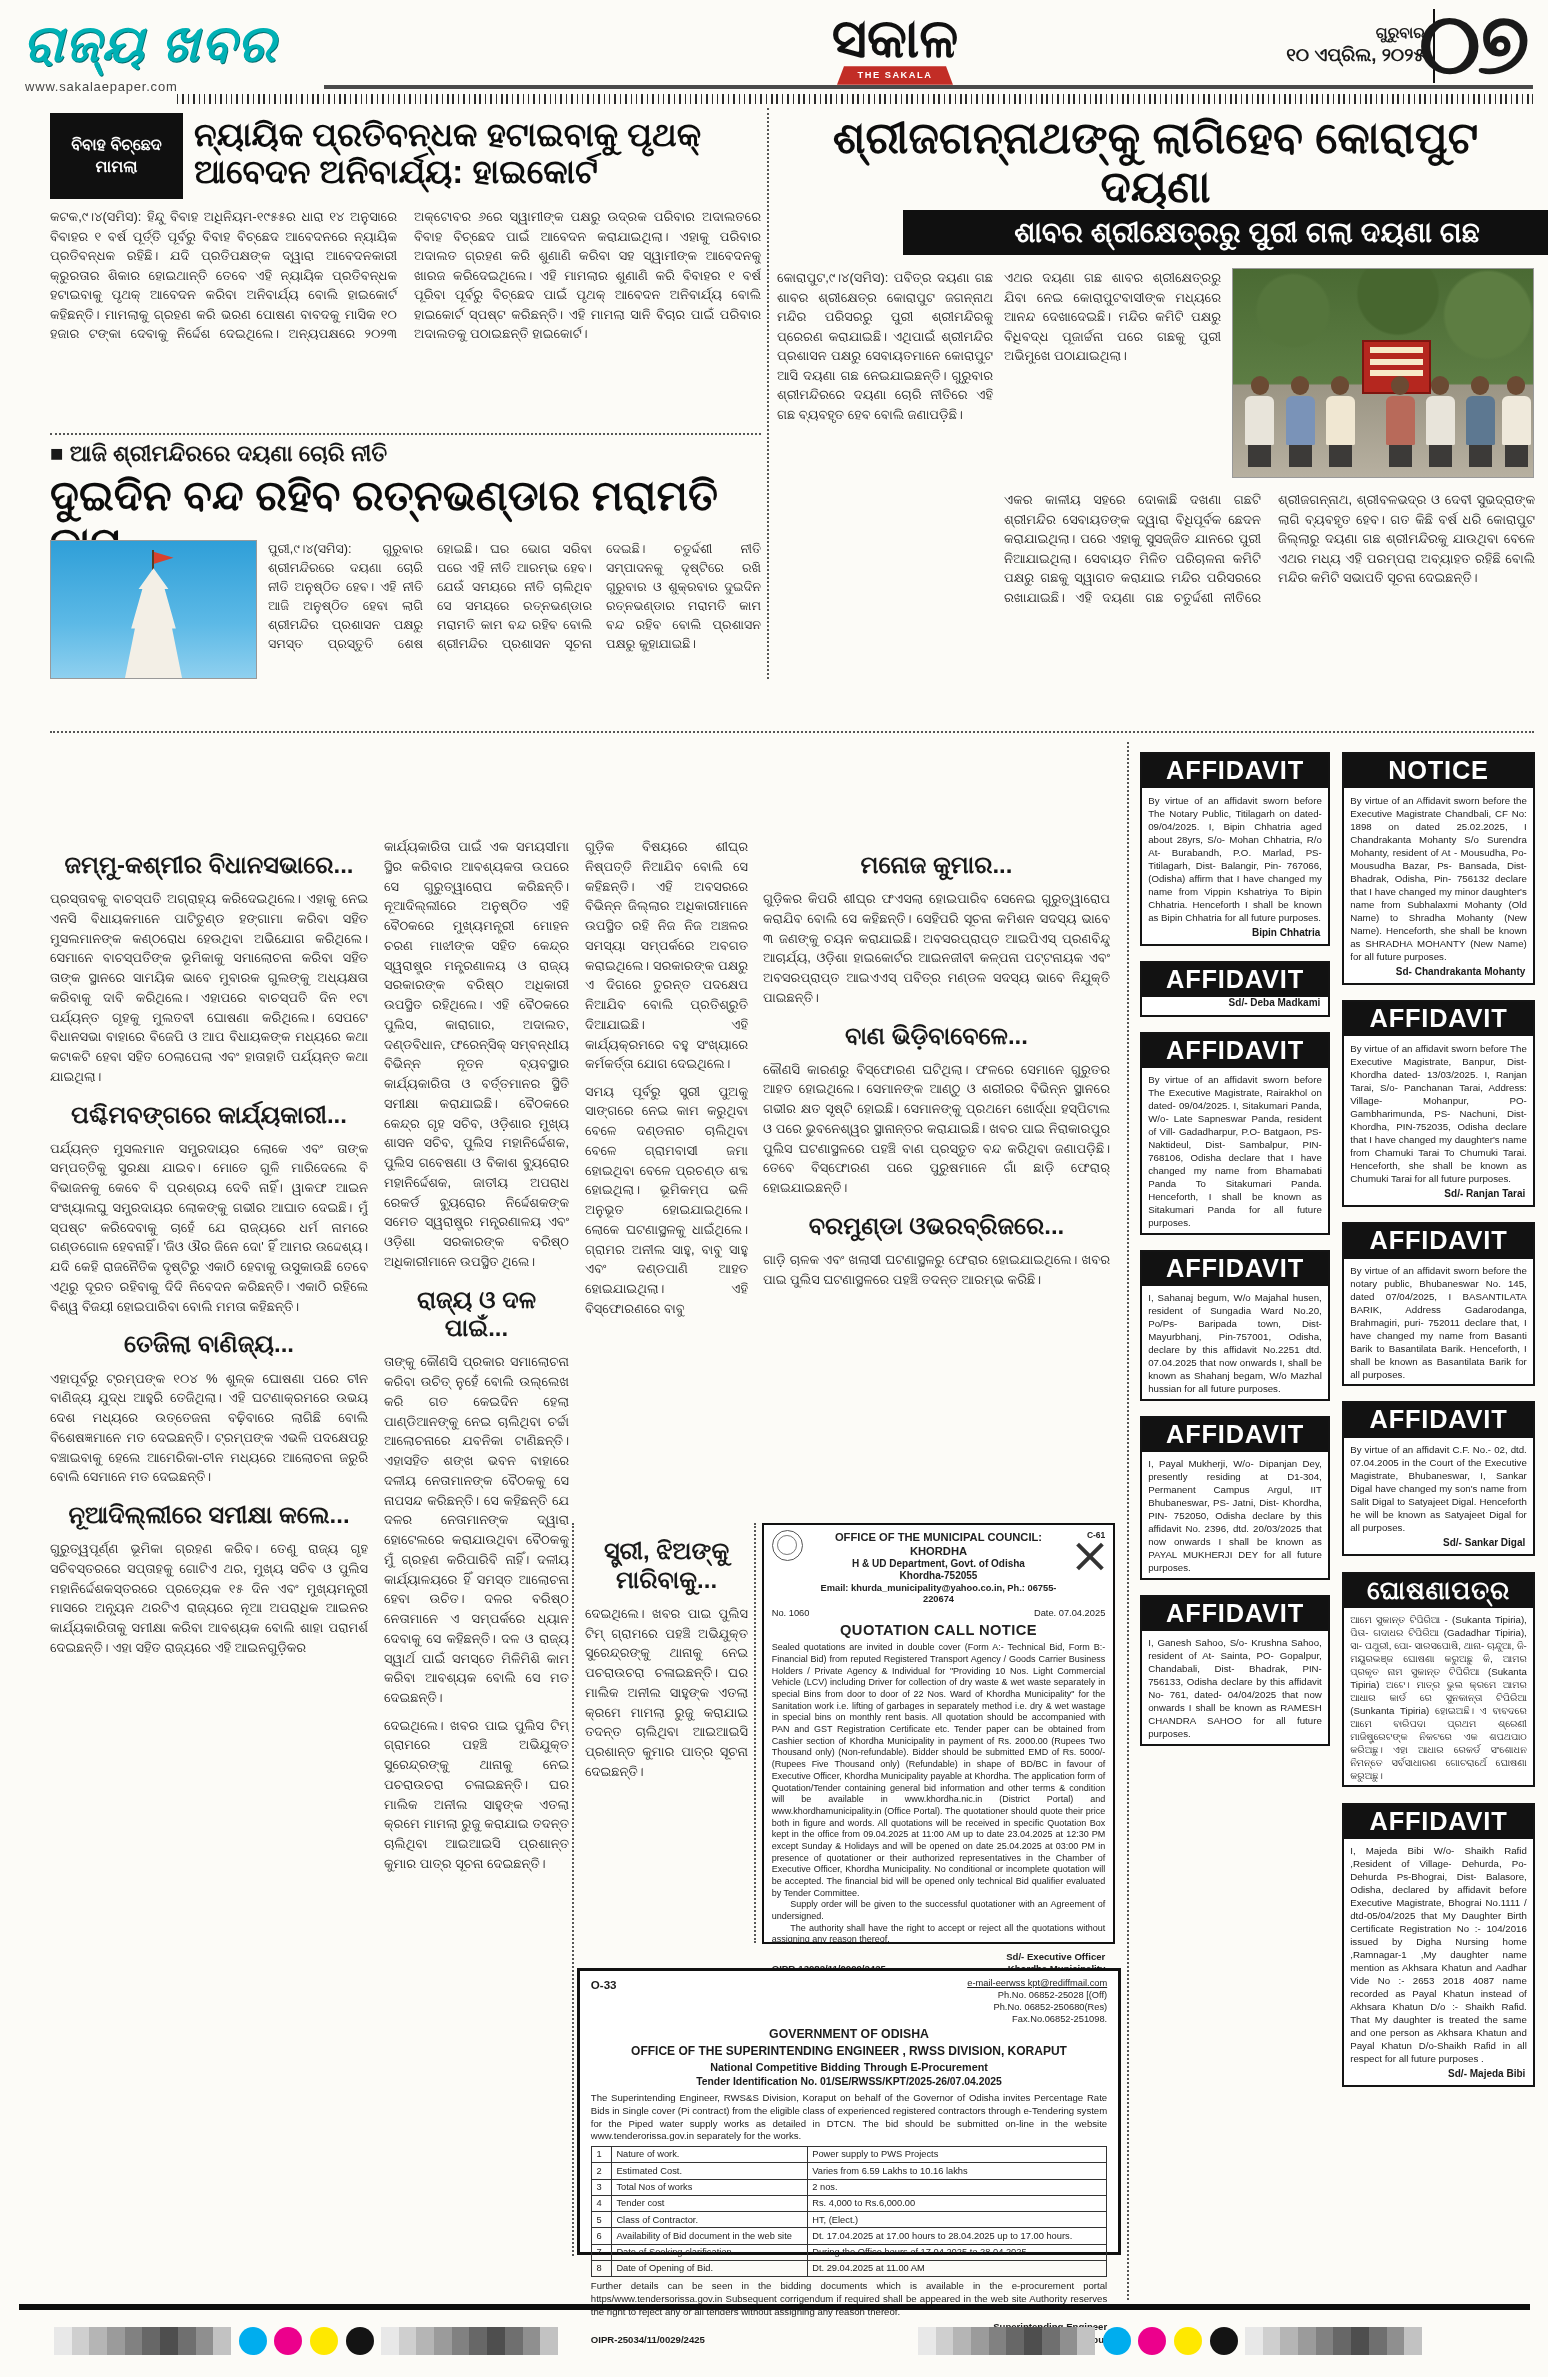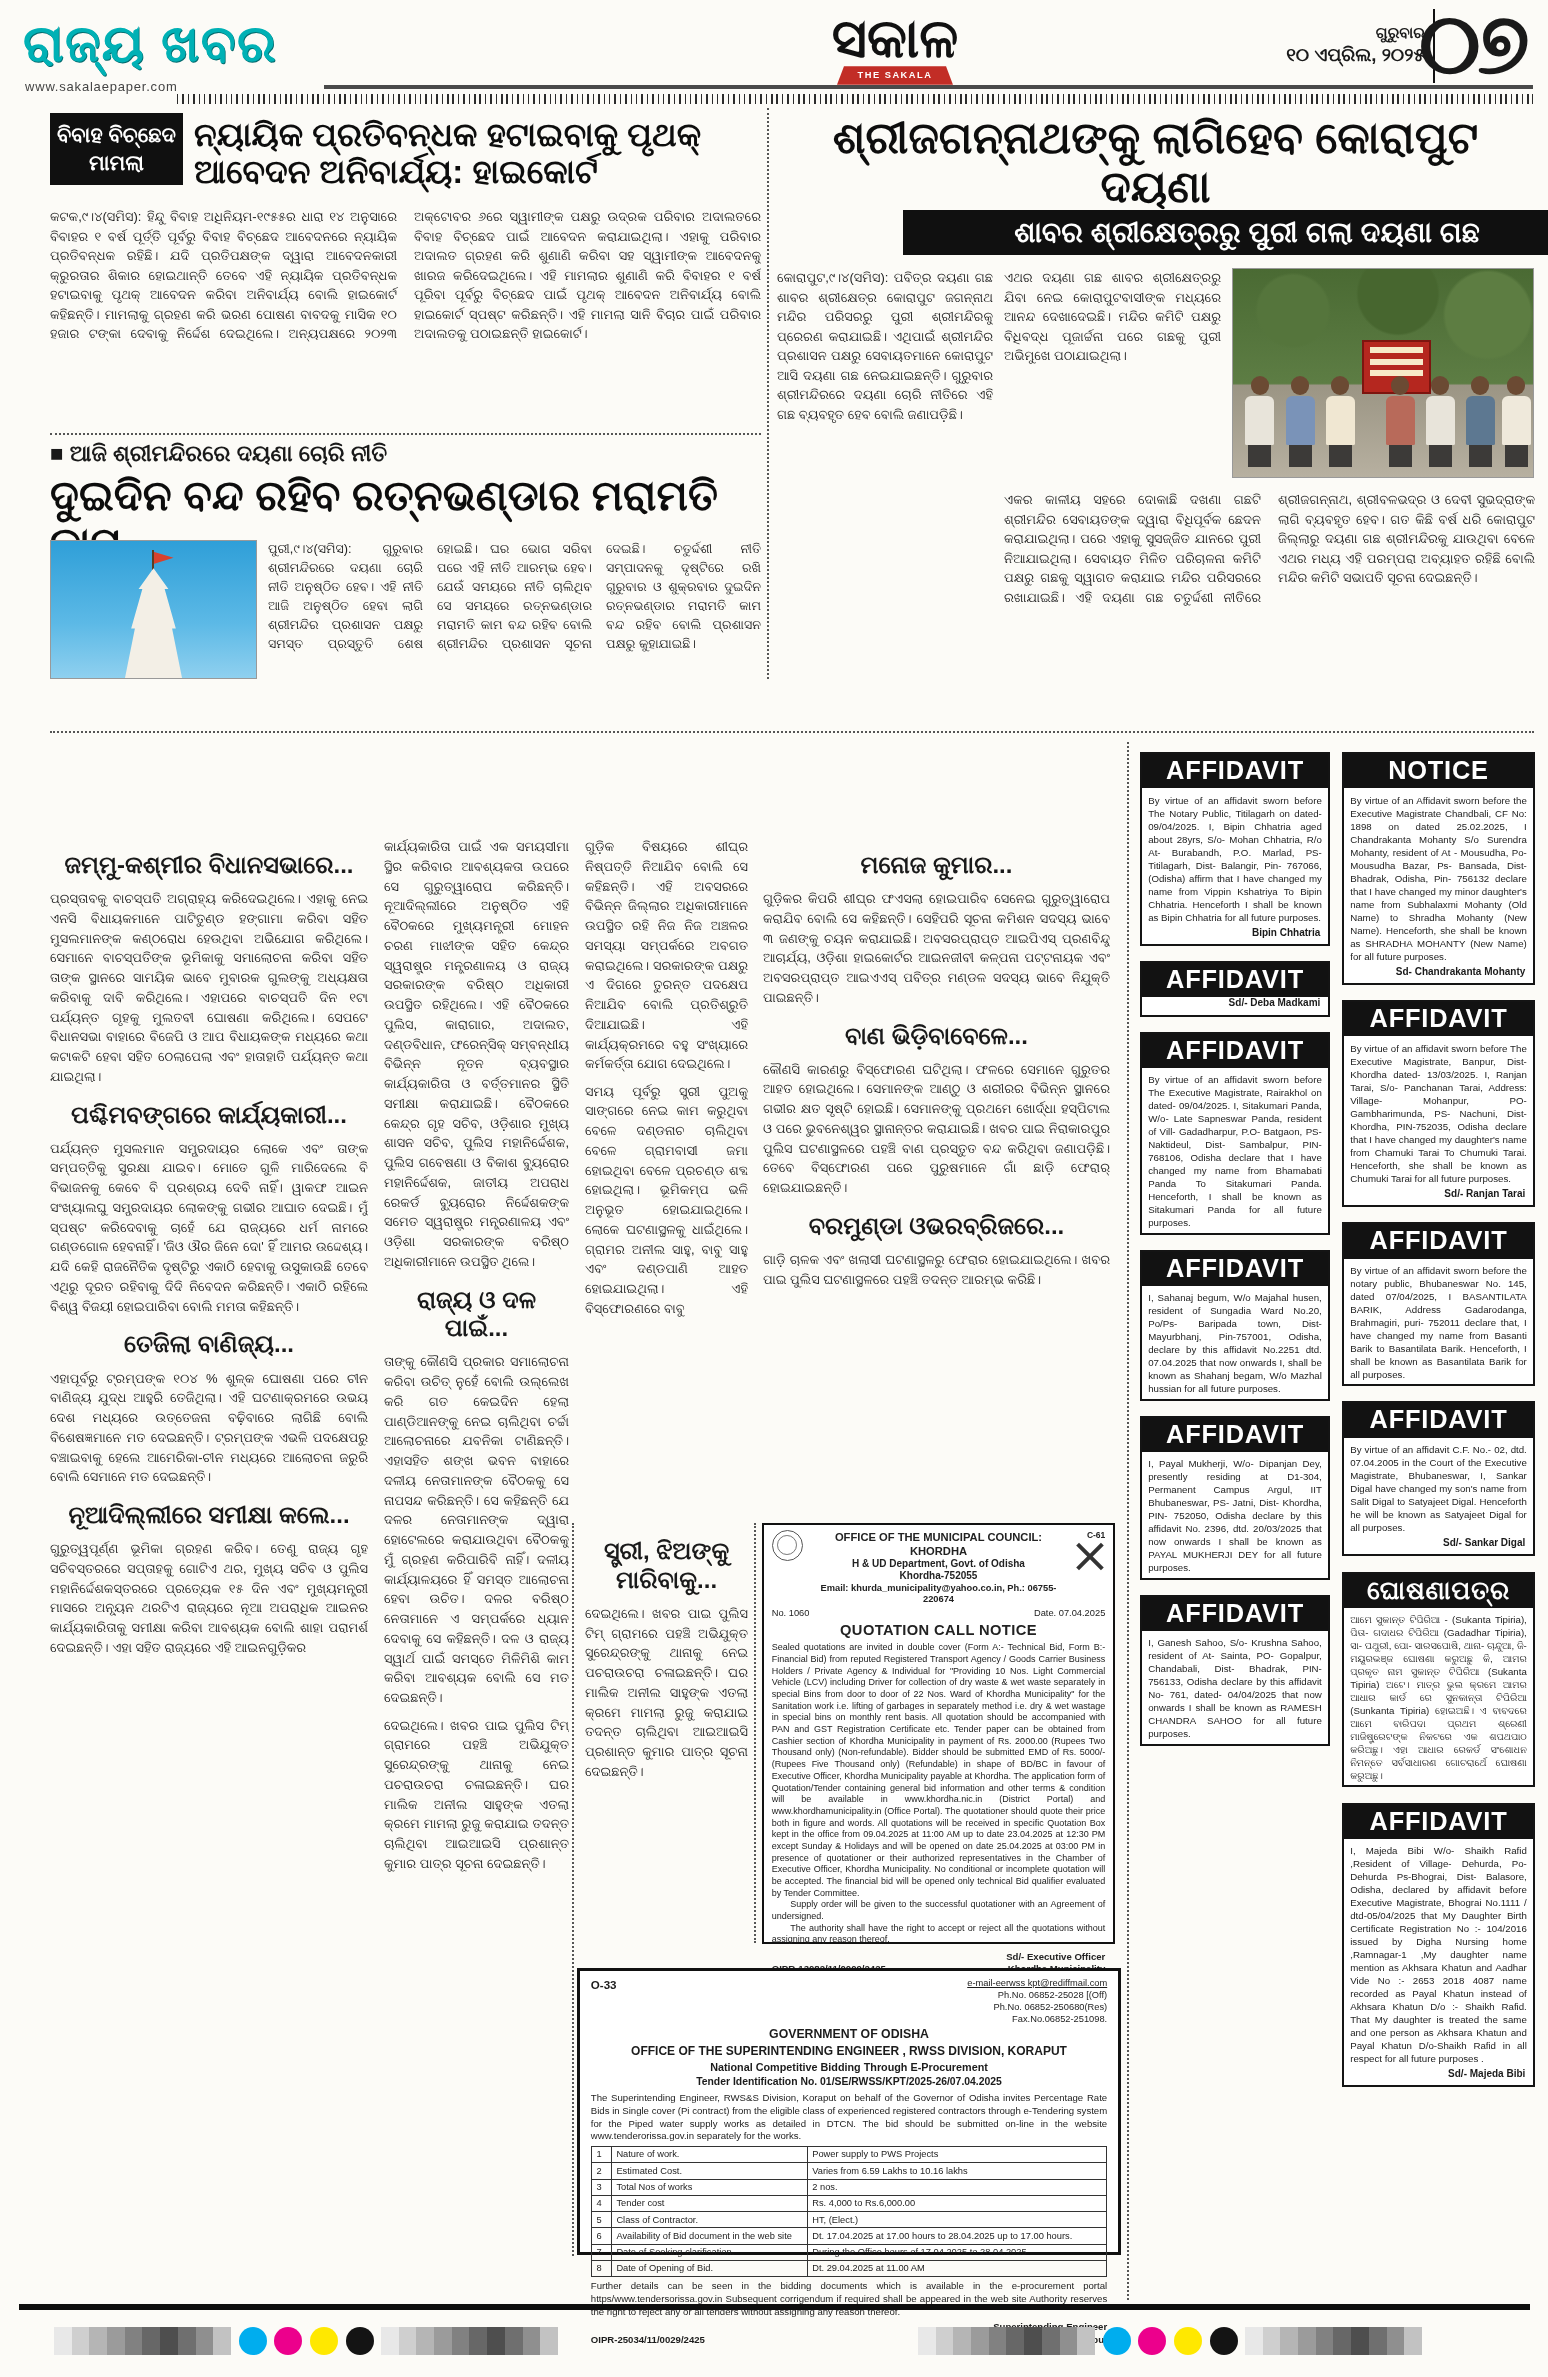--- a/index.html
+++ b/index.html
@@ -3,21 +3,21 @@
 <meta charset="utf-8">
 <style>
   html,body{margin:0;padding:0;background:#e8e6e0;}
   #page{position:relative;width:1548px;height:2377px;background:#fcfbf7;color:#1a1a1a;
         font-family:"Liberation Sans","DejaVu Sans",sans-serif;overflow:hidden;}
   [data-name]{box-sizing:border-box;}
   .abs{position:absolute;}
 
   
   .logo-left{left:23px;top:14px;font-size:51px;font-weight:800;color:#00b1b5;
-             text-shadow:0.8px 0.8px 0 #046a6d;letter-spacing:1.5px;}
+             text-shadow:0.8px 0.8px 0 #046a6d;letter-spacing:1.5px;font-style:italic;}
   .site-url{left:25px;top:79px;font-size:13px;color:#444;letter-spacing:0.8px;}
   .masthead{left:810px;top:10.8px;width:170px;text-align:center;}
   .masthead-name{font-size:54px;font-weight:800;color:#111;line-height:1;}
   .masthead-ribbon{margin:1.5px auto 0;width:116px;height:18.5px;background:#c22d26;color:#fff;
       font-size:9.3px;font-weight:700;letter-spacing:1.5px;line-height:18.5px;
       clip-path:polygon(6% 0,94% 0,100% 100%,0 100%);}
   .date-block{right:123px;top:23px;text-align:right;line-height:1.3;}
   .date-week{font-size:15.4px;font-weight:700;}
   .date-date{font-size:18.5px;font-weight:800;}
   .pageno-sep{right:113px;top:9.3px;width:2.3px;height:74px;background:#111;}
@@ -132,21 +132,21 @@
   <div class="abs date-block" data-name="date-block">
     <div class="date-week" data-name="weekday">ଗୁରୁବାର</div>
     <div class="date-date" data-name="issue-date">୧୦ ଏପ୍ରିଲ, ୨୦୨୫</div>
   </div>
   <div class="abs pageno-sep" data-name="page-number-divider"></div>
   <div class="abs page-number" data-name="page-number">୦୭</div>
 
   <div class="abs header-rule" data-name="header-rule"></div>
   <div class="abs ticker" data-name="header-ticker-strip"></div>
 
-  <div class="abs kicker-box" style="left:50px;top:113px;width:133px;height:72px;font-size:21px;line-height:1.15;" data-name="kicker-divorce-case">
+  <div class="abs kicker-box" style="left:50px;top:113px;width:133px;height:86px;font-size:16px;line-height:1.15;" data-name="kicker-divorce-case">
     <span data-name="kicker-line">ବିବାହ ବିଚ୍ଛେଦ</span>
     <span data-name="kicker-line">ମାମଲା</span>
   </div>
   <div class="abs headline" style="left:194px;top:117px;width:568px;font-size:33px;" data-name="headline-divorce">ନ୍ୟାୟିକ ପ୍ରତିବନ୍ଧକ ହଟାଇବାକୁ ପୃଥକ୍ ଆବେଦନ ଅନିବାର୍ଯ୍ୟ: ହାଇକୋର୍ଟ</div>
   <div class="abs bodytext cols2" style="left:50px;top:207px;width:711px;height:222px;overflow:hidden;" data-name="body-divorce">କଟକ,୯।୪(ସମିସ): ହିନ୍ଦୁ ବିବାହ ଅଧିନିୟମ-୧୯୫୫ର ଧାରା ୧୪ ଅନୁସାରେ ବିବାହର ୧ ବର୍ଷ ପୂର୍ତ୍ତି ପୂର୍ବରୁ ବିବାହ ବିଚ୍ଛେଦ ଆବେଦନରେ ନ୍ୟାୟିକ ପ୍ରତିବନ୍ଧକ ରହିଛି। ଯଦି ପ୍ରତିପକ୍ଷଙ୍କ ଦ୍ୱାରା ଆବେଦନକାରୀ କ୍ରୁରତାର ଶିକାର ହୋଇଥାନ୍ତି ତେବେ ଏହି ନ୍ୟାୟିକ ପ୍ରତିବନ୍ଧକ ହଟାଇବାକୁ ପୃଥକ୍ ଆବେଦନ କରିବା ଅନିବାର୍ଯ୍ୟ ବୋଲି ହାଇକୋର୍ଟ କହିଛନ୍ତି। ମାମଲାକୁ ଗ୍ରହଣ କରି ଭରଣ ପୋଷଣ ବାବଦକୁ ମାସିକ ୧୦ ହଜାର ଟଙ୍କା ଦେବାକୁ ନିର୍ଦ୍ଦେଶ ଦେଇଥିଲେ। ଅନ୍ୟପକ୍ଷରେ ୨୦୨୩ ଅକ୍ଟୋବର ୬ରେ ସ୍ୱାମୀଙ୍କ ପକ୍ଷରୁ ଉଦ୍ରକ ପରିବାର ଅଦାଲତରେ ବିବାହ ବିଚ୍ଛେଦ ପାଇଁ ଆବେଦନ କରାଯାଇଥିଲା। ଏହାକୁ ପରିବାର ଅଦାଲତ ଗ୍ରହଣ କରି ଶୁଣାଣି କରିବା ସହ ସ୍ୱାମୀଙ୍କ ଆବେଦନକୁ ଖାରଜ କରିଦେଇଥିଲେ। ଏହି ମାମଲାର ଶୁଣାଣି କରି ବିବାହର ୧ ବର୍ଷ ପୂରିବା ପୂର୍ବରୁ ବିଚ୍ଛେଦ ପାଇଁ ପୃଥକ୍ ଆବେଦନ ଅନିବାର୍ଯ୍ୟ ବୋଲି ହାଇକୋର୍ଟ ସ୍ପଷ୍ଟ କରିଛନ୍ତି। ଏହି ମାମଲା ସାନି ବିଚାର ପାଇଁ ପରିବାର ଅଦାଲତକୁ ପଠାଇଛନ୍ତି ହାଇକୋର୍ଟ।</div>
 
   <div class="abs dotline-h" style="left:50px;top:433px;width:711px;" data-name="divider"></div>
 
   <div class="abs" style="left:50px;top:441px;font-size:22.4px;font-weight:800;" data-name="kicker-ratna">■ ଆଜି ଶ୍ରୀମନ୍ଦିରରେ ଦୟଣା ଚୋରି ନୀତି</div>
   <div class="abs headline" style="left:50px;top:472px;width:711px;font-size:42px;" data-name="headline-ratna">ଦୁଇଦିନ ବନ୍ଦ ରହିବ ରତ୍ନଭଣ୍ଡାର ମରାମତି କାମ</div>

